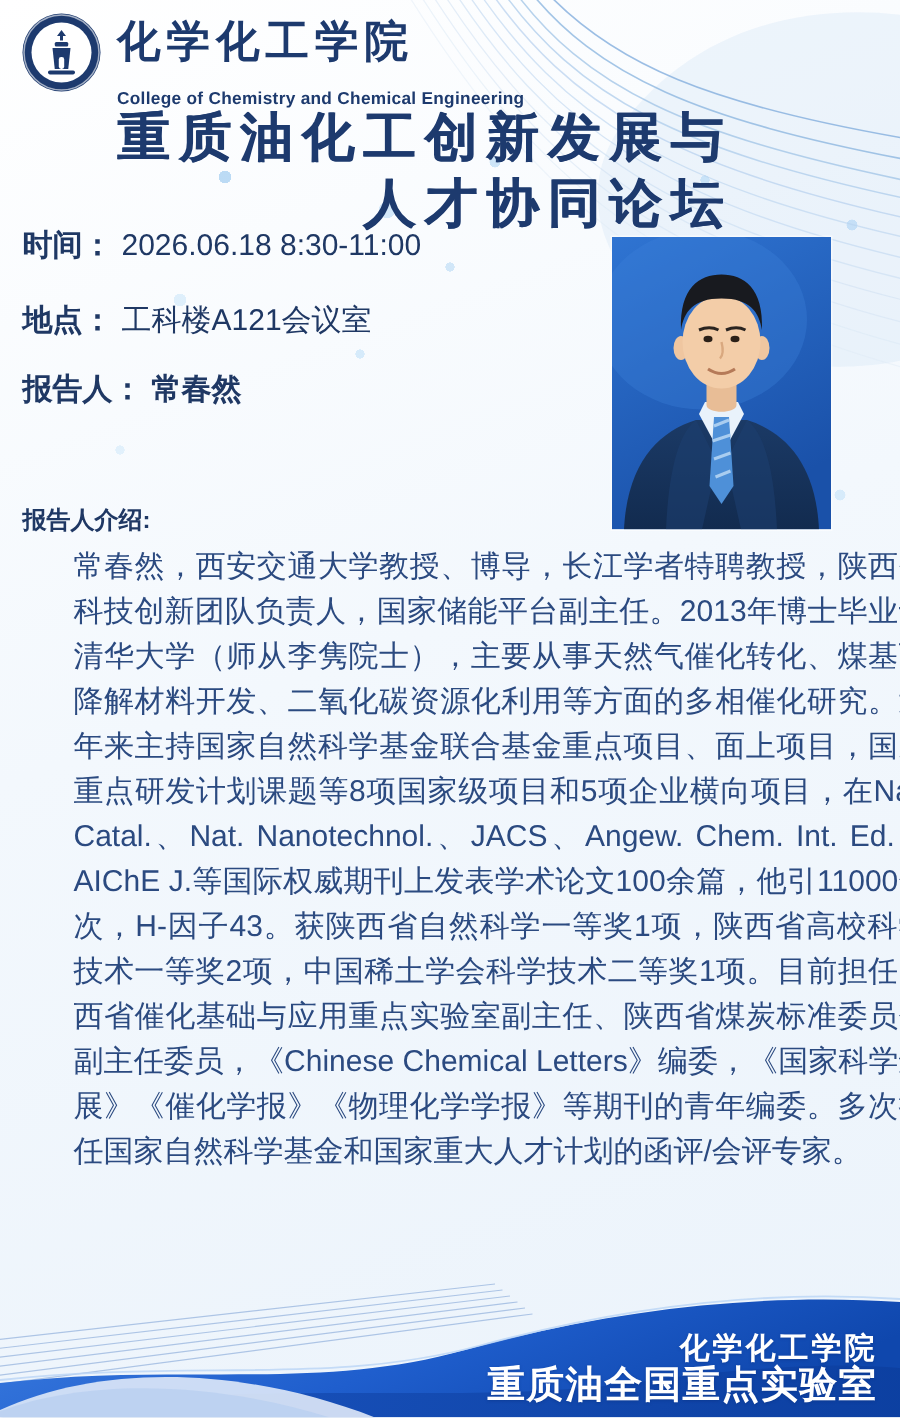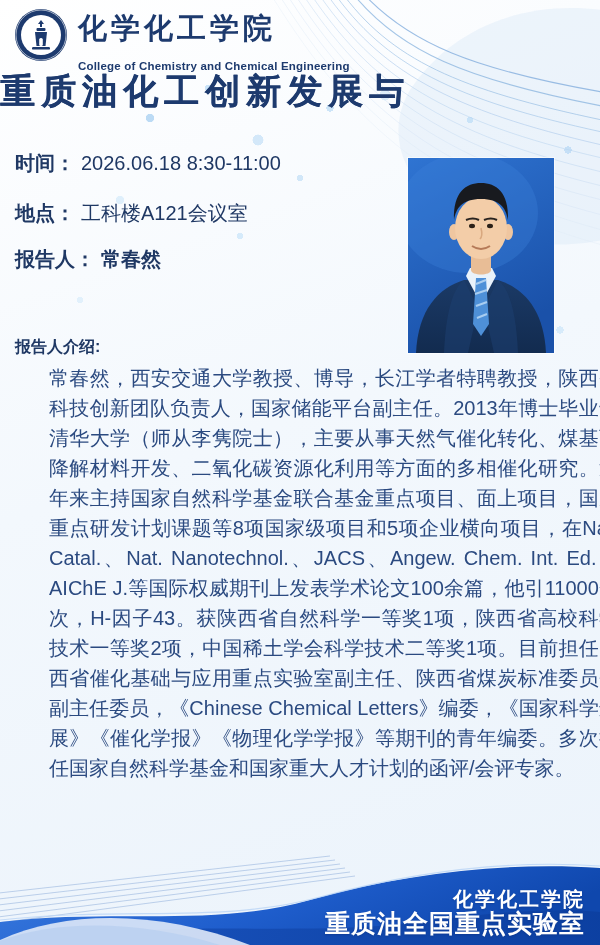--- a/index.html
+++ b/index.html
@@ -47,21 +47,21 @@
     font-family: "Liberation Serif", "DejaVu Serif", serif;
   }
   .school-en {
     font-size: 11.5px; font-weight: 700; color: #1d3a6e;
     letter-spacing: 0.2px; margin-top: 16px;
   }
 
   
   .title {
     position: absolute; top: 70px; left: 0; width: 488px;
-    text-align: left; color: #1d3a6e;
+    text-align: right; color: #1d3a6e;
     font-family: "Liberation Serif", "DejaVu Serif", serif;
   }
   .title .line {
     font-size: 35px; font-weight: 900; letter-spacing: 6px; line-height: 44px;
     text-shadow: 0.6px 0 0 #1d3a6e;
   }
 
   
   .info-row { position: absolute; left: 15px; font-size: 20px; color: #1f3864; white-space: nowrap; }
   .info-row .lbl { font-weight: 800; }
@@ -135,20 +135,21 @@
       </g>
     </svg>
     <div class="school-names">
       <div class="school-cn">化学化工学院</div>
       <div class="school-en">College of Chemistry and Chemical Engineering</div>
     </div>
   </div>
 
   <div class="title">
     <div class="line">重质油化工创新发展与</div>
+    <div class="line">人才协同论坛</div>
   </div>
 
   <div class="info-row row-time">
     <span class="lbl">时间：</span><span class="val">2026.06.18 8:30-11:00</span>
   </div>
   <div class="info-row row-place">
     <span class="lbl">地点：</span><span class="val">工科楼A121会议室</span>
   </div>
   <div class="info-row row-speaker">
     <span class="lbl">报告人：</span><span class="val">常春然</span>

